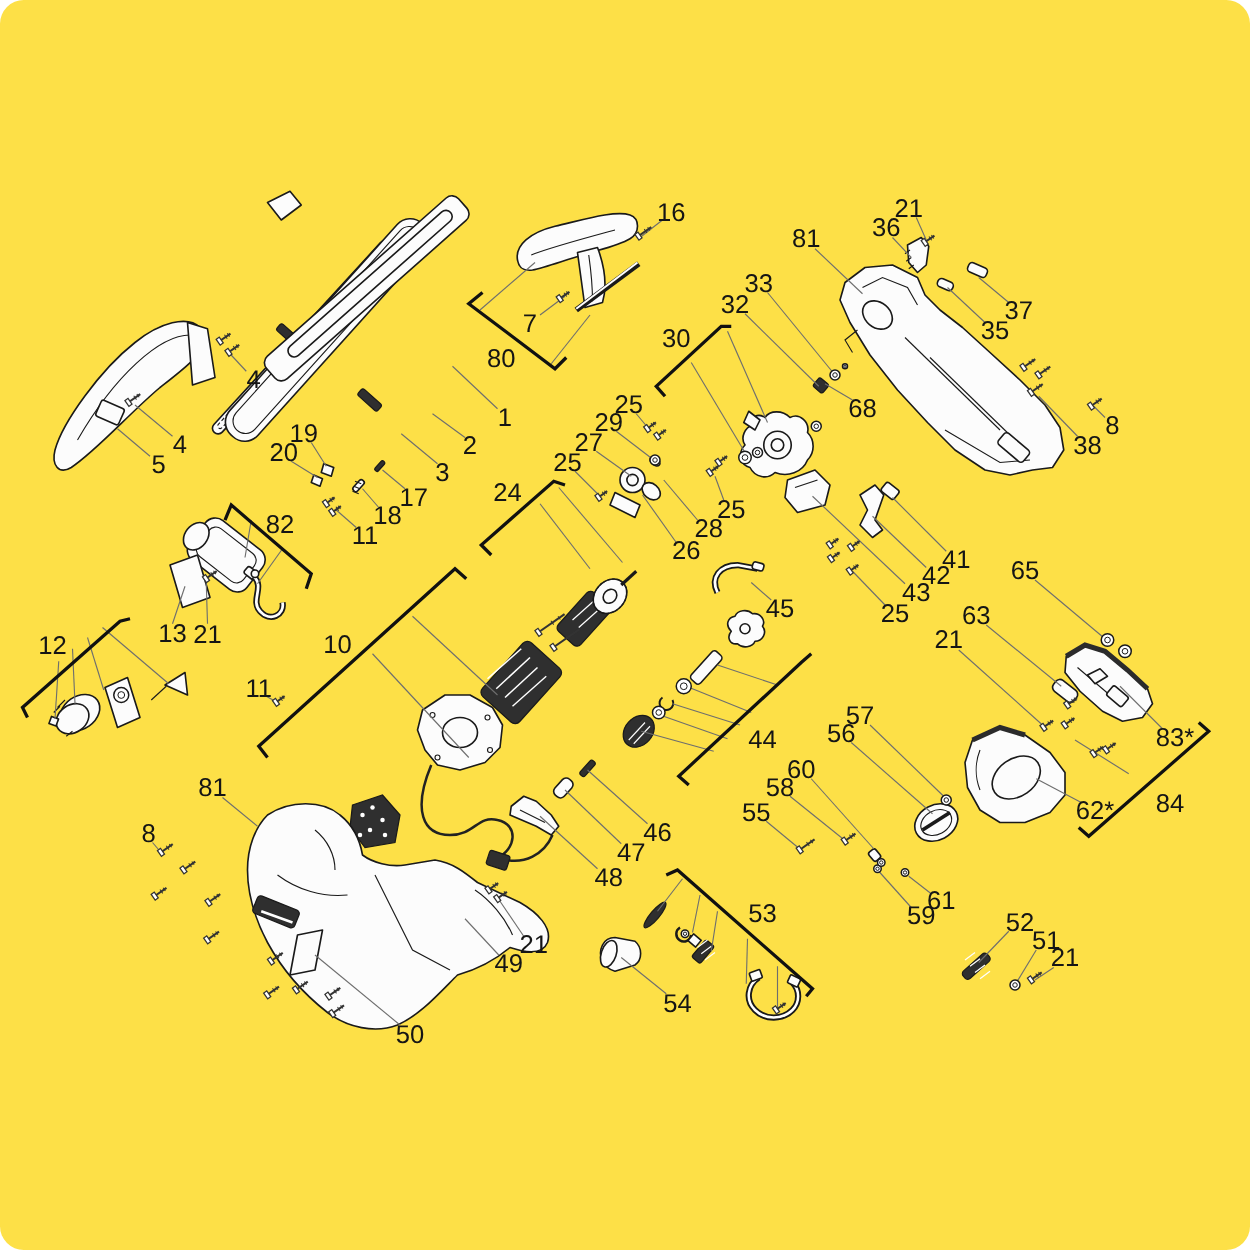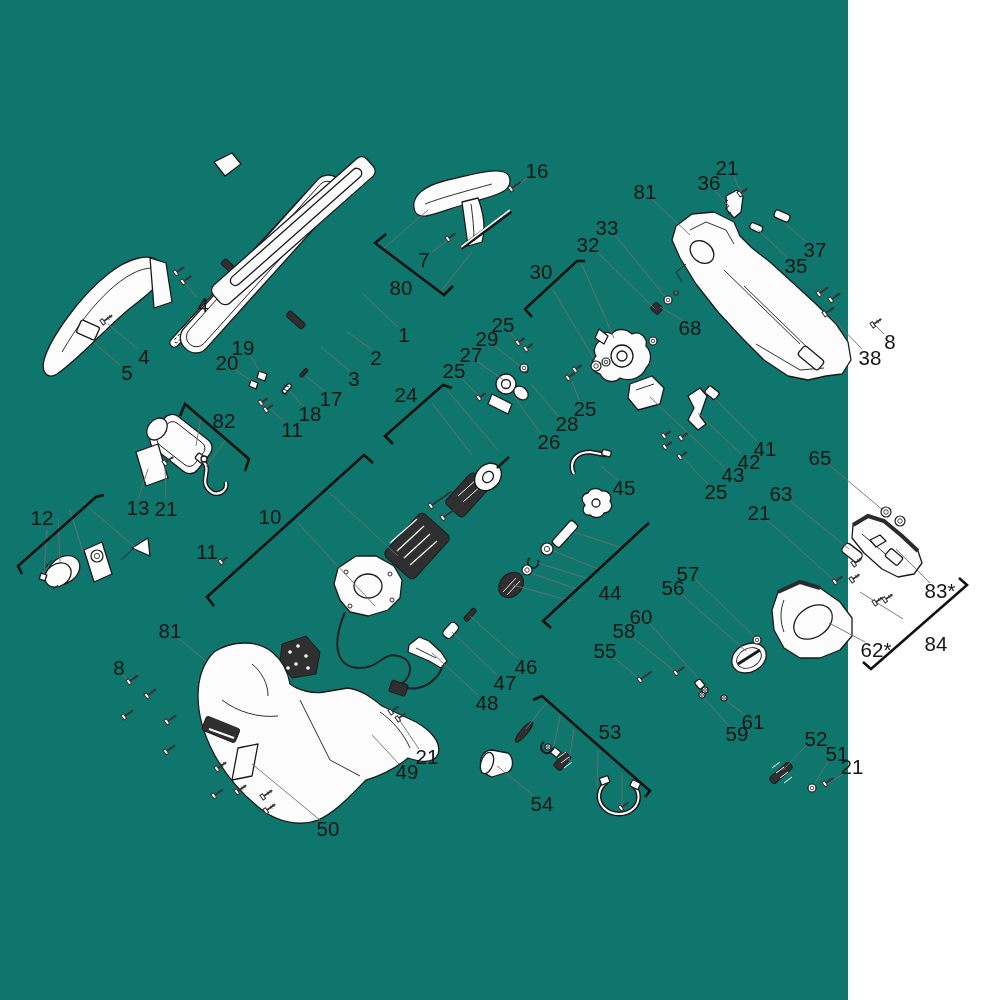--- a/index.html
+++ b/index.html
@@ -1,17 +1,17 @@
 <!DOCTYPE html>
 <html><head>
 <meta charset="utf-8">
 <style>
   html,body{margin:0;padding:0;background:#ffffff;}
   body{width:1000px;height:1000px;font-family:"Liberation Sans","DejaVu Sans",sans-serif;}
-  #stage{width:848px;height:1000px;position:relative;background:#0f766e;}
+  #stage{width:1000px;height:1000px;position:relative;background:#fde047;border-radius:19px;}
   svg{display:block}
   .part{stroke:#1a1a1a;stroke-width:1.3;fill:#fcfcfc;stroke-linejoin:round;}
   .detail{stroke:#1a1a1a;stroke-width:0.9;fill:none;}
   .darkfill{fill:#2f2f2f;stroke:#1a1a1a;stroke-width:1;}
   .label-text{fill:#151515;font-size:20.5px;font-family:"Liberation Sans","DejaVu Sans",sans-serif;}
 </style>
 </head>
 <body>
 
 <div id="stage">

